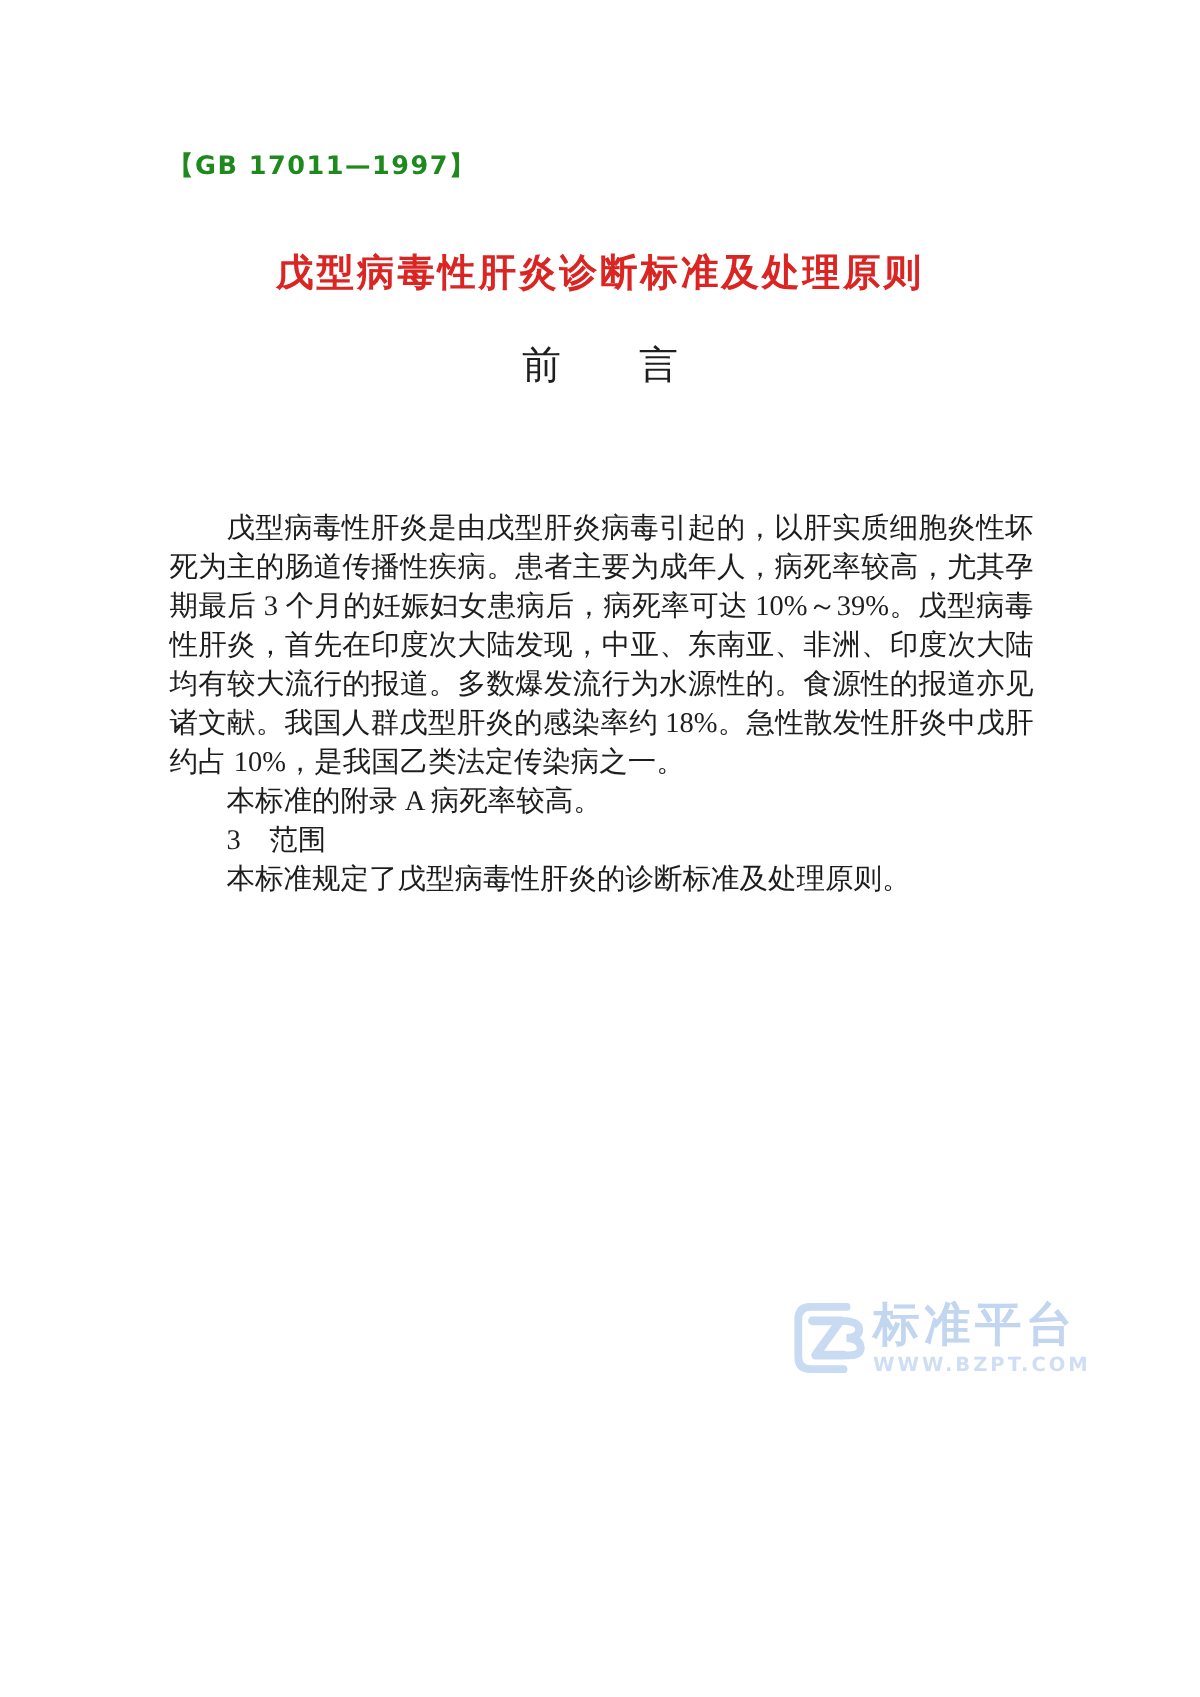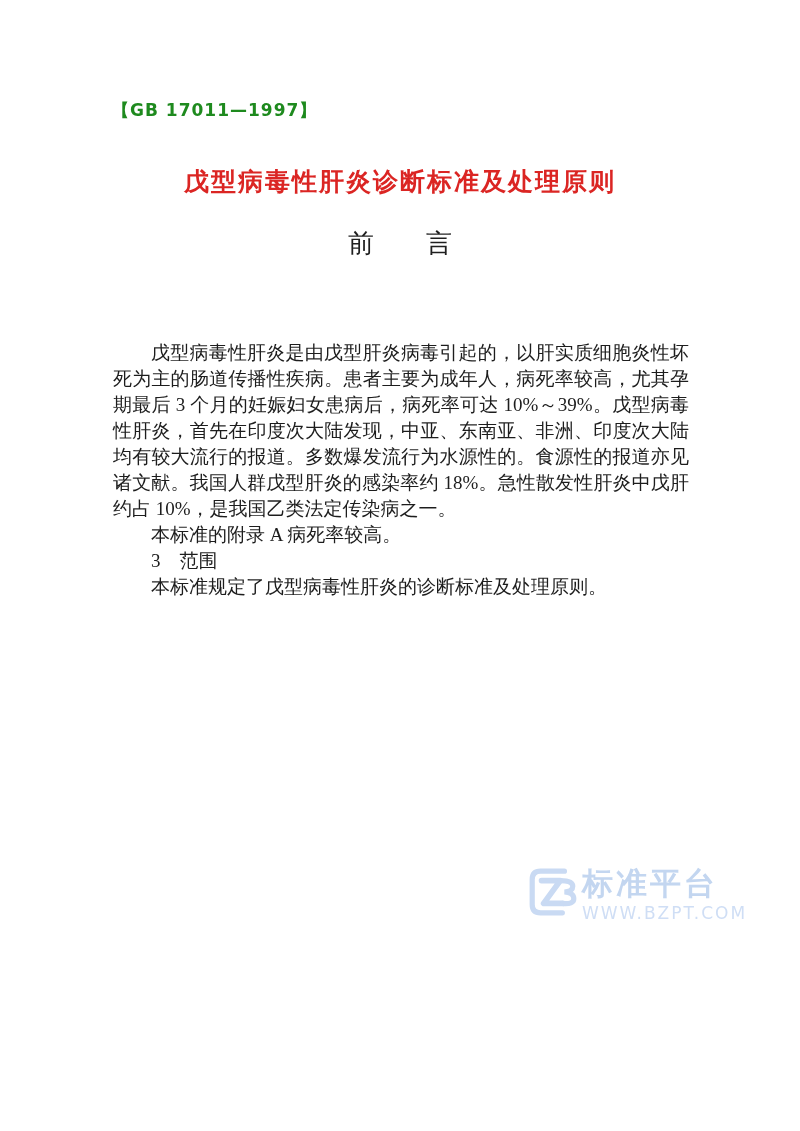--- a/index.html
+++ b/index.html
@@ -71,22 +71,22 @@
     font-family: "DejaVu Sans", "Liberation Sans", sans-serif;
     font-weight: bold;
     font-size: 31px;
     letter-spacing: 3px;
     line-height: 34px;
     color: #c3d6f0;
     white-space: nowrap;
   }
   .watermark-url {
     font-family: "DejaVu Sans", "Liberation Sans", sans-serif;
-    font-weight: normal;
-    font-size: 17px;
+    font-weight: bold;
+    font-size: 13px;
     letter-spacing: 2px;
     margin-top: 3px;
     color: #cfdef5;
     white-space: nowrap;
   }
 </style>
 </head>
 <body>
 
 <div class="page">

